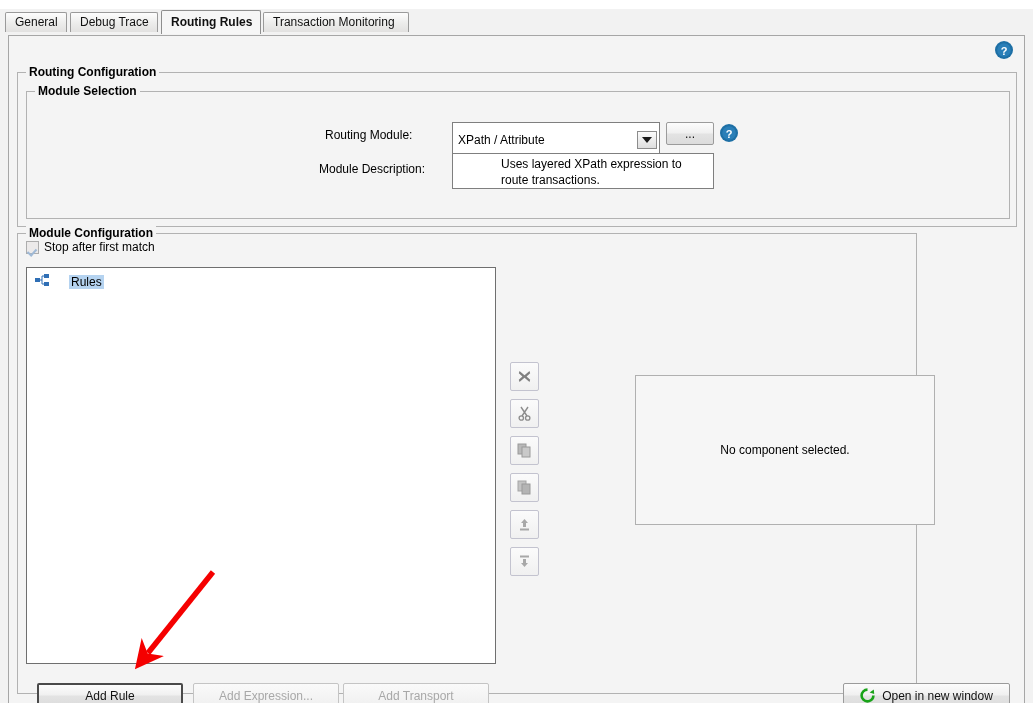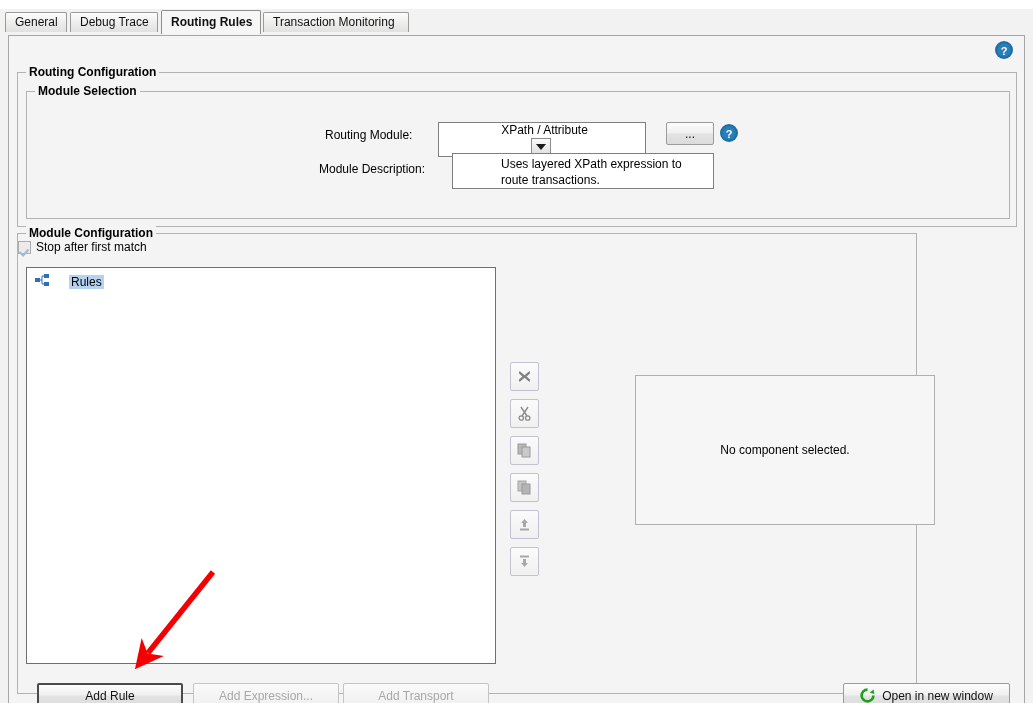--- a/index.html
+++ b/index.html
@@ -153,21 +153,21 @@
     </span>
 
     <div class="group" style="left:8px;top:36px;width:1000px;height:155px;">
       <span class="group-title">Routing Configuration</span>
 
       <div class="group" style="left:8px;top:18px;width:984px;height:128px;">
         <span class="group-title">Module Selection</span>
 
         <span class="lbl" style="left:298px;top:36px;">Routing Module:</span>
 
-        <div class="combo" style="left:411px;top:30px;width:208px;height:35px;flex-direction:column;">
+        <div class="combo" style="left:425px;top:30px;width:208px;height:35px;">
           <span class="val">XPath / Attribute</span>
           <span class="arrowbtn">
               <i class="caret"></i>
             </span>
         </div>
 
         <div class="btn" style="left:639px;top:30px;width:48px;height:23px;">...</div>
 
         <span style="position:absolute;left:692px;top:31px;">
           <svg width="20" height="20" viewBox="0 0 20 20">
@@ -179,21 +179,21 @@
 
         <span class="lbl" style="left:292px;top:70px;">Module Description:</span>
 
         <div class="textarea" style="left:425px;top:61px;width:262px;height:36px;padding-left:48px;">Uses layered XPath expression to route transactions.</div>
       </div>
     </div>
 
     <div class="group" style="left:8px;top:197px;width:900px;height:461px;">
       <span class="group-title">Module Configuration</span>
 
-      <div class="chkrow" style="left:0;top:6px;">
+      <div class="chkrow" style="left:8px;top:6px;">
         <span class="chkbox checked"></span>
         <span class="chklabel">Stop after first match</span>
       </div>
 
       <div class="tree" style="left:8px;top:33px;width:470px;height:397px;">
         <div class="treenode">
           <span>
             <svg width="14" height="12" viewBox="0 0 14 12">
               <rect x="0" y="4" width="5" height="4" fill="#2f6fb5"></rect>
               <rect x="9" y="0" width="5" height="4" fill="#2f6fb5"></rect>

